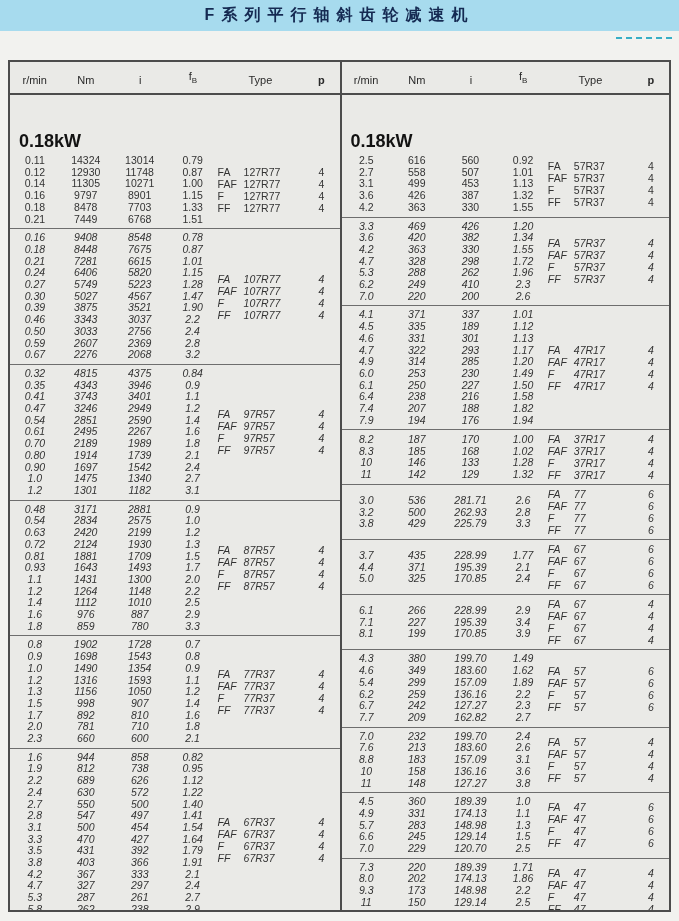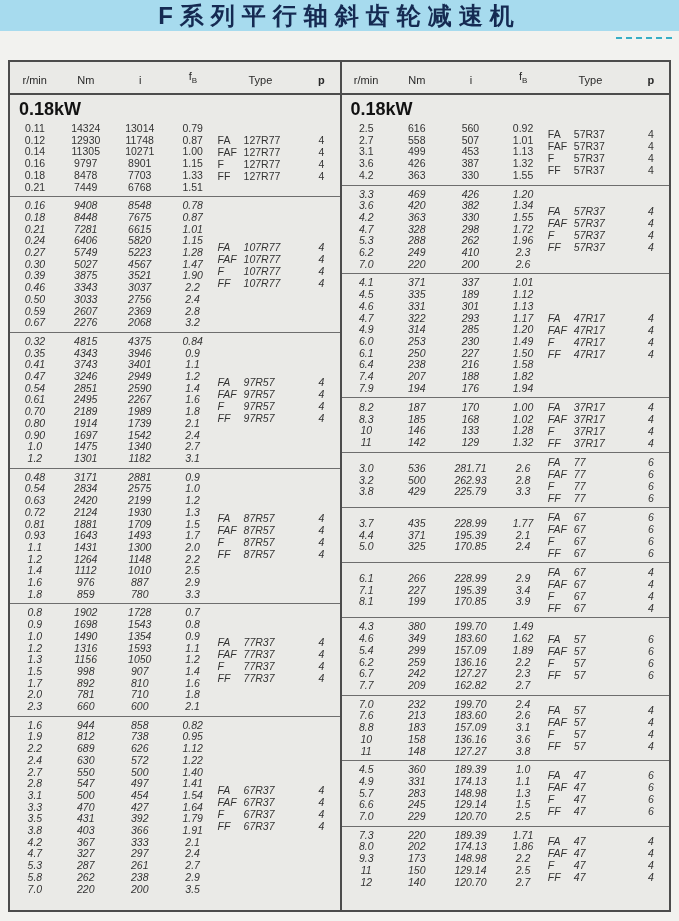--- a/index.html
+++ b/index.html
@@ -9,21 +9,21 @@
     font-family: "Liberation Sans", sans-serif;
     position: relative;
     overflow: hidden;
   }
   .title-band {
     position: absolute; left: 0; top: 0; width: 679px; height: 31px;
     background: #a7dbee;
     display: flex; align-items: center; justify-content: center;
   }
   .title-band .title-text {
-    font-size: 24px; font-weight: bold; letter-spacing: 7px;
+    font-size: 16px; font-weight: bold; letter-spacing: 7px;
     color: #152a52; white-space: nowrap;
   }
   .dashed-mark {
     position: absolute; right: 7px; top: 37px; width: 56px; height: 0;
     border-top: 2px dashed #38aec6;
   }
   .spec-table {
     position: absolute; left: 8px; top: 60px; width: 663px; height: 852px;
     background: #eaeae7;
     border: 2px solid #4c4c4c;
@@ -38,23 +38,23 @@
   }
   .th { text-align: center; color: #1f1f1f; }
   .th .cn { font-size: 11.5px; line-height: 14px; letter-spacing: 1px; }
   .th .en { font-size: 11px; line-height: 15px; color: #2a2a2a; margin-top: 11px; }
   .th .en sub { font-size: 8px; }
   .w0 { width: 15%; } .w1 { width: 16%; } .w2 { width: 17%; }
   .w3 { width: 15%; } .w4 { width: 26%; } .w5 { width: 11%; font-weight: bold; }
   .tbody { flex: 1; display: flex; flex-direction: column; }
   .power {
     font-size: 18px; font-weight: bold; color: #121212;
-    padding: 4px 0 1px 9px; line-height: 20px;
+    padding: 4px 0 1px 9px; line-height: 20px; margin-top: 32px;
   }
-  .block { display: flex; align-items: center; padding: 3px 0; justify-content: flex-end; }
+  .block { display: flex; align-items: center; padding: 3px 0; }
   .block.sep { border-top: 1px solid #6e6e6e; font-style: italic; }
   .nums { width: 63%; }
   .row { display: flex; line-height: 11.7px; }
   .c { display: inline-block; font-size: 10.5px; color: #333; text-align: center; }
   .c0 { width: 24%; } .c1 { width: 25%; } .c2 { width: 27%; } .c3 { width: 24%; }
   .types { width: 37%; padding-right: 7px; }
   .trow { display: flex; font-size: 10.5px; line-height: 12px; color: #333; }
   .pf { width: 26px; text-align: left; }
   .sz { flex: 1; text-align: left; }
   .pl { width: 22px; text-align: center; }

